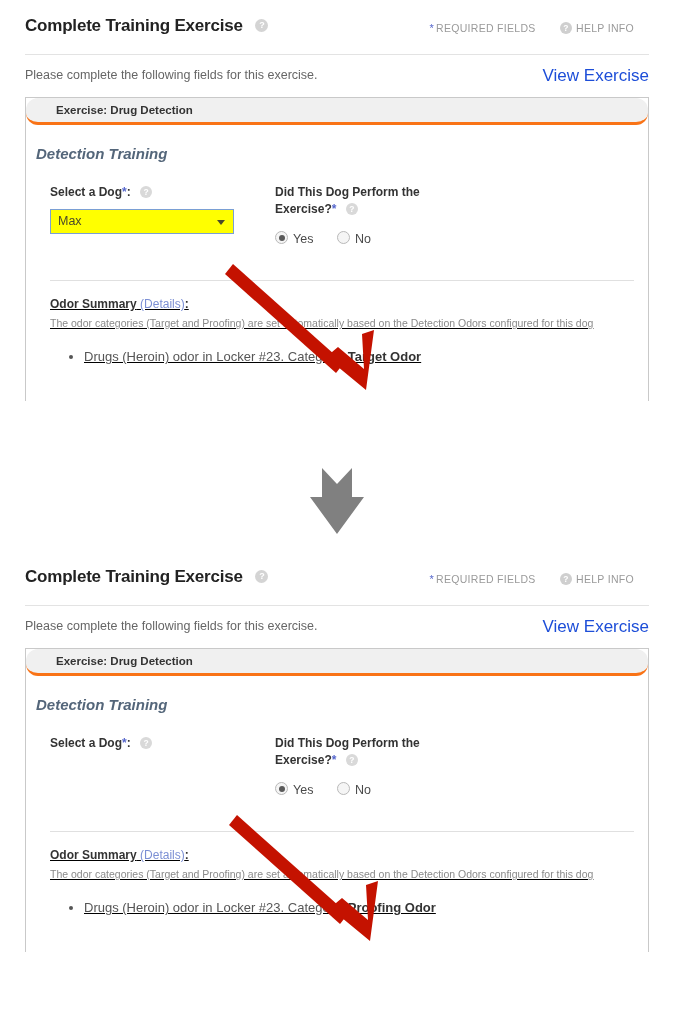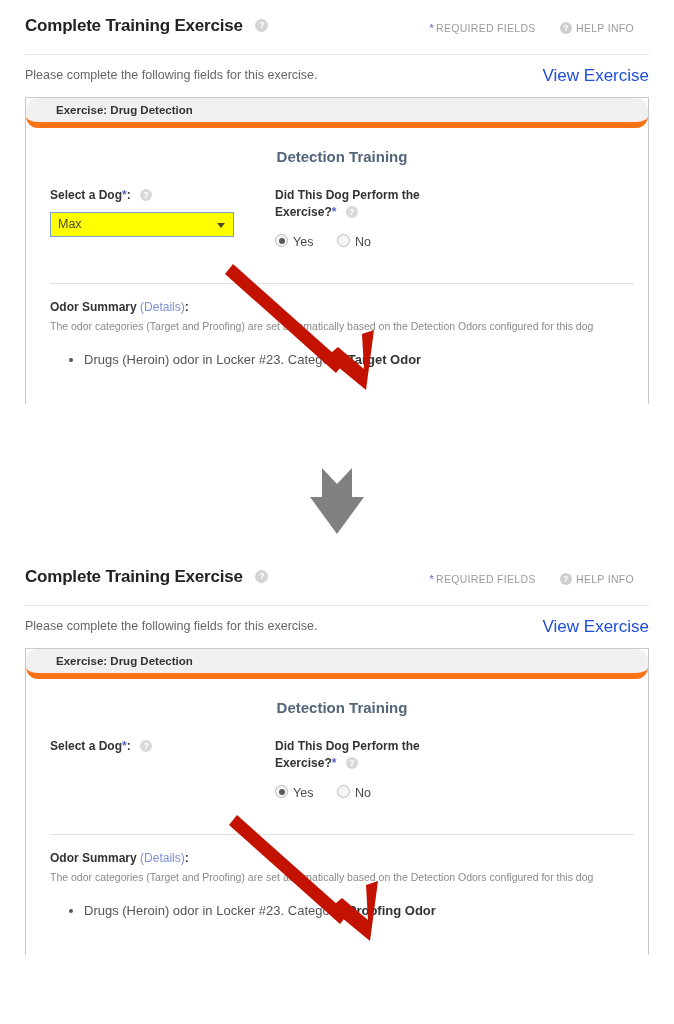--- a/index.html
+++ b/index.html
@@ -132,40 +132,41 @@
   
   .ex-box {
     margin: 0 25px 0 25px;
     border: 1px solid #c9c9c9;
     border-bottom: none;
     background: #ffffff;
     box-sizing: border-box;
   }
   .ex-box-head {
     background: #f0f0f0;
-    border-bottom: 6px solid #f97316;
+    border-bottom: 3px solid #f97316;
     height: 24px;
     line-height: 24px;
     padding-left: 30px;
     font-size: 11.5px;
     font-weight: bold;
     color: #333333;
     border-radius: 12px;
   }
   .ex-body {
     padding: 0 0 0 0;
     position: relative;
   }
   .section-title {
-    text-align: center;
+    text-align: left;
     font-size: 15px;
     font-weight: bold;
     color: #54667a;
     padding: 20px 0 0 0;
     margin-left: 10px;
+    font-style: italic;
   }
 
   .fields {
     display: flex;
     padding: 22px 0 0 24px;
   }
   .field-col-left { width: 225px; }
   .field-col-right { width: 300px; }
 
   .field-label {
@@ -257,21 +258,21 @@
     border-radius: 50%;
     background: #5a5a5a;
   }
 
   .ex-divider {
     height: 1px;
     background: #e0e0e0;
     margin: 34px 14px 0 24px;
   }
 
-  .odor-block { padding: 16px 0 0 24px; }
+  .odor-block { padding: 16px 0 0 24px; text-decoration: underline; }
   .odor-title {
     font-size: 12px;
     font-weight: bold;
     color: #333333;
   }
   .odor-title .details {
     color: #7b8fd4;
     font-weight: normal;
   }
   .odor-note {

